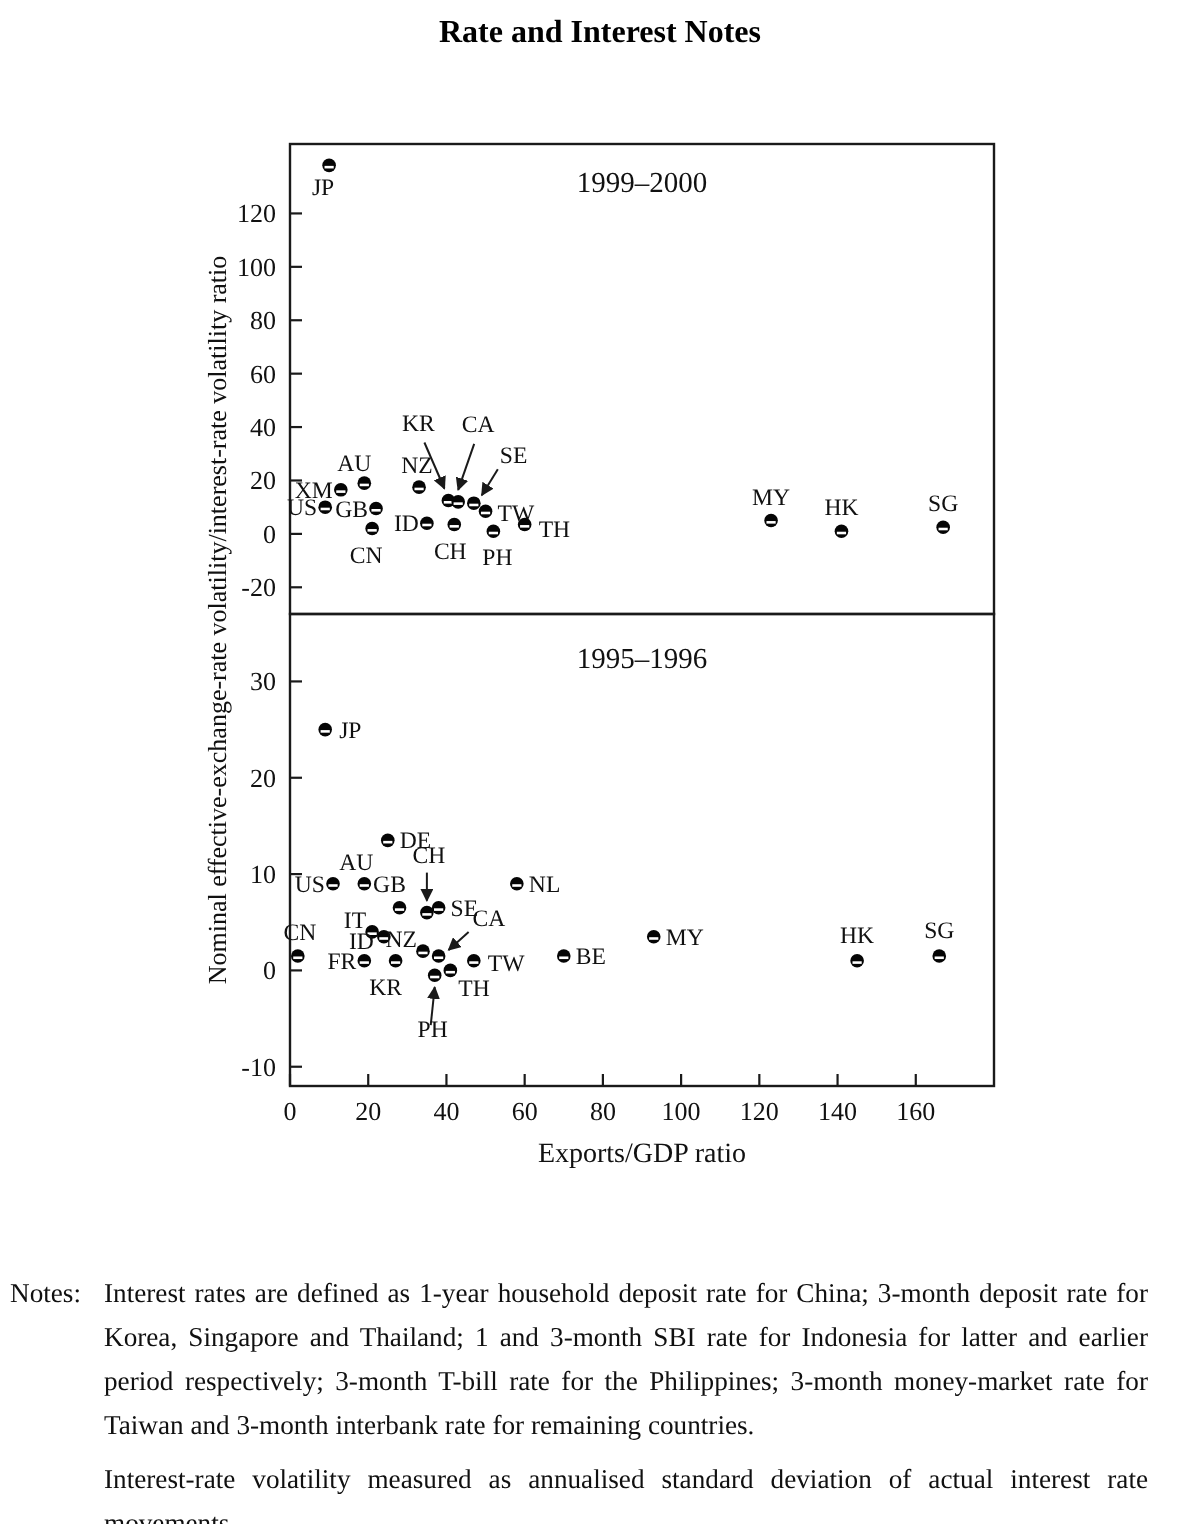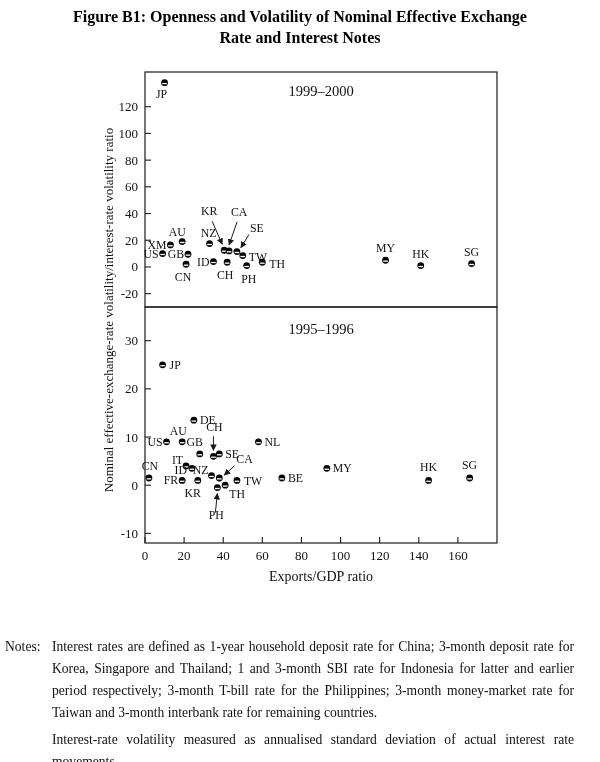--- a/index.html
+++ b/index.html
@@ -20,21 +20,20 @@
   }
   .notes-label{flex:0 0 47px}
   .notes-body{flex:1}
   .notes-body p{margin:0 0 5px 0}
   .just{text-align:justify}
 </style>
 </head>
 <body>
 
 <div class="fig-title">
-  <div>Figure B1: Openness and Volatility of Nominal Effective Exchange</div>
   <div>Rate and Interest Notes</div>
 </div>
 
 <svg id="chart" width="600" height="540" viewBox="0 0 600 540" aria-hidden="true">
     <defs>
       <marker id="ah" viewBox="0 0 10 10" refX="9" refY="5" markerWidth="6.5" markerHeight="6.5" orient="auto-start-reverse">
         <path d="M0,0 L10,5 L0,10 z" fill="#1a1a1a"></path>
       </marker>
     </defs>
     <g>

